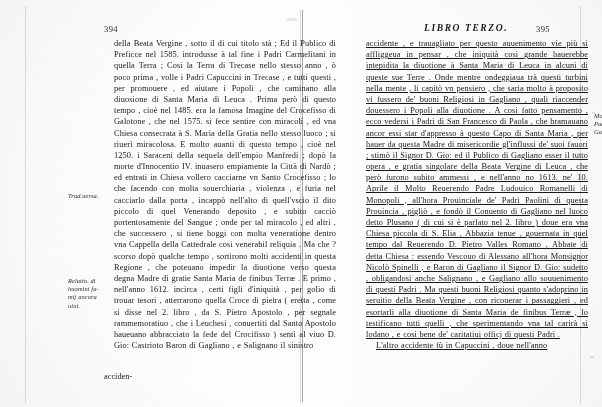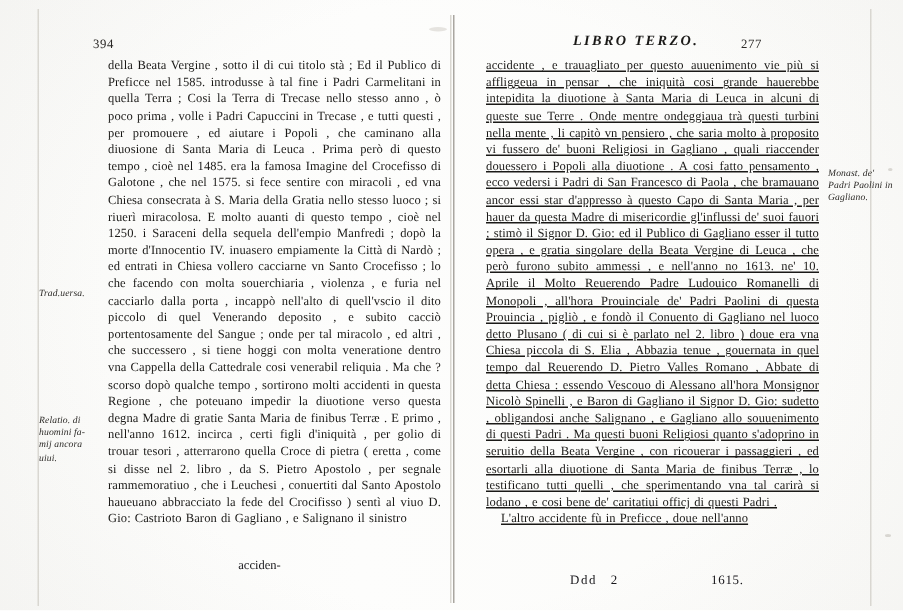--- a/index.html
+++ b/index.html
@@ -50,20 +50,21 @@
     background: #cfccc5;
     opacity: .75;
   }
   .edge-line.left  { left: 25px; }
   .edge-line.right { left: 580px; }
 
   .page {
     position: absolute;
     top: 0;
     height: 407px;
+    margin-left: 42px;
   }
   .page.verso { left: 0;   width: 302px; }
   .page.recto { left: 302px; width: 300px; }
 
   .head {
     position: absolute;
     top: 24px;
     height: 14px;
     width: 100%;
   }
@@ -144,21 +145,21 @@
     left: 150px;
     top: 0;
     letter-spacing: .5px;
   }
   
   .catchword {
     position: absolute;
     bottom: 26px;
     left: 62px;
     width: 222px;
-    text-align: center;
+    text-align: left;
     font-size: 8.35px;
   }
   
   .speck {
     position: absolute;
     background: #b9b5ad;
     opacity: .5;
     border-radius: 50%;
   }
   .speck.s1 { left: 286px; top: 18px; width: 12px; height: 3px; opacity: .35; }
@@ -194,31 +195,25 @@
 
     <div class="marginal left-margin note-relatio">Relatio. di huomini fa-mij ancora uiui.</div>
 
     <div class="catchword">acciden-</div>
   </div>
 
   <div class="page recto">
 
     <div class="head">
       <span class="running-title">LIBRO TERZO.</span>
-      <span class="folio">277</span>
+      <span class="folio">395</span>
     </div>
 
     <div class="column">
       <p>accidente , e trauagliato per questo auuenimento vie più si affliggeua in pensar , che iniquità cosi grande hauerebbe intepidita la diuotione à Santa Maria di Leuca in alcuni di queste sue Terre . Onde mentre ondeggiaua trà questi turbini nella mente , li capitò vn pensiero , che saria molto à proposito vi fussero de' buoni Religiosi in Gagliano , quali riaccender douessero i Popoli alla diuotione . A cosi fatto pensamento , ecco vedersi i Padri di San Francesco di Paola , che bramauano ancor essi star d'appresso à questo Capo di Santa Maria , per hauer da questa Madre di misericordie gl'influssi de' suoi fauori ; stimò il Signor D. Gio: ed il Publico di Gagliano esser il tutto opera , e gratia singolare della Beata Vergine di Leuca , che però furono subito ammessi , e nell'anno no 1613. ne' 10. Aprile il Molto Reuerendo Padre Ludouico Romanelli di Monopoli , all'hora Prouinciale de' Padri Paolini di questa Prouincia , pigliò , e fondò il Conuento di Gagliano nel luoco detto Plusano ( di cui si è parlato nel 2. libro ) doue era vna Chiesa piccola di S. Elia , Abbazia tenue , gouernata in quel tempo dal Reuerendo D. Pietro Valles Romano , Abbate di detta Chiesa : essendo Vescouo di Alessano all'hora Monsignor Nicolò Spinelli , e Baron di Gagliano il Signor D. Gio: sudetto , obligandosi anche Salignano , e Gagliano allo souuenimento di questi Padri . Ma questi buoni Religiosi quanto s'adoprino in seruitio della Beata Vergine , con ricouerar i passaggieri , ed esortarli alla diuotione di Santa Maria de finibus Terræ , lo testificano tutti quelli , che sperimentando vna tal carirà si lodano , e cosi bene de' caritatiui officj di questi Padri .</p>
-      <p class="indent">L'altro accidente fù in Preficce , doue nell'anno</p>
+      <p class="indent">L'altro accidente fù in Capuccini , doue nell'anno</p>
     </div>
 
     <div class="marginal right-margin note-monast">Monast. de' Padri Paolini in Gagliano.</div>
 
-    <div class="footline">
-      <span class="signature">
-        <span class="sig-letters">Ddd</span><span class="sig-num">2</span>
-      </span>
-      <span class="date-line">1615.</span>
-    </div>
   </div>
 
 </div>
 
 </body></html>

